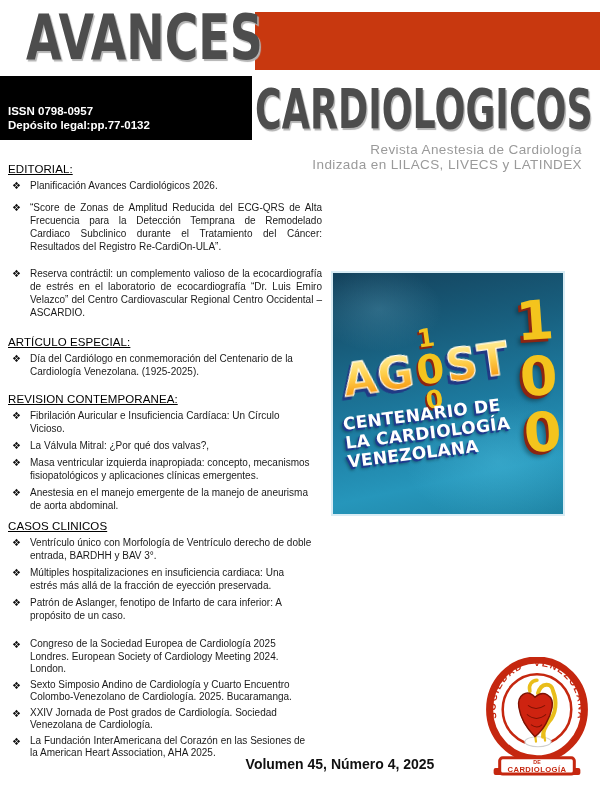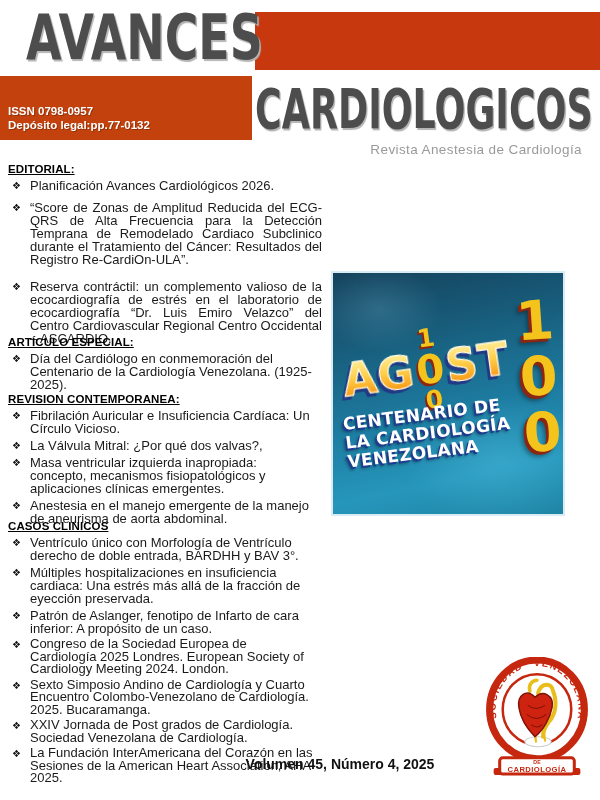--- a/index.html
+++ b/index.html
@@ -12,46 +12,46 @@
 
   
   .red-block-top { position:absolute; left:255px; top:12px; width:345px; height:58px; background:#c8380f; }
   .title-avances {
     position:absolute; left:26px; top:6px;
     font-family:"DejaVu Sans", sans-serif; font-weight:800; font-size:62px; line-height:64px;
     color:#4d4d4d; letter-spacing:0px; transform:scaleX(.74); transform-origin:left top;
     text-shadow:2px 2px 1px #b5b5b5;
   }
   .issn-bar {
-    position:absolute; left:0; top:76px; width:252px; height:64px; background:#c2410c;
+    position:absolute; left:0; top:76px; width:252px; height:64px; background:#000000;
     color:#ffffff; font-weight:bold; font-size:11.5px; line-height:14px;
     padding:28px 0 0 8px; text-shadow:1px 1px 0 rgba(0,0,0,.25);
   }
   .title-cardio {
     position:absolute; left:255px; top:80px;
     font-family:"DejaVu Sans", sans-serif; font-weight:800; font-size:56px; line-height:58px;
     color:#4d4d4d; transform:scaleX(.65); transform-origin:left top;
     text-shadow:2px 2px 1px #b5b5b5; white-space:nowrap;
   }
   .masthead-subs {
     position:absolute; right:18px; top:142px; text-align:right;
     color:#9a9a9a; font-size:13.5px; line-height:15px; letter-spacing:.4px;
   }
 
   
   .toc { position:absolute; left:8px; top:0; width:314px; }
   .toc-section { position:absolute; left:0; width:100%; }
   .toc-section h2 {
-    font-size:11.5px; font-weight:bold; color:#000;
+    font-size:11.5px; font-weight:normal; color:#000;
     text-decoration:underline; margin:0 0 4px 0; letter-spacing:.1px;
   }
   .toc-section ul { list-style:none; margin:0; padding:0; }
   .toc-section li { display:flex; margin-bottom:4px; }
   .blt { width:11px; font-size:10px; line-height:13px; margin:0 7px 0 4px; color:#111; flex:none; }
-  .txt { width:284px; font-size:13px; line-height:13px; }
+  .txt { width:284px; font-size:10px; line-height:13px; }
   .sec1 .txt { width:292px; text-align:justify; }
   .sec1 li + li { margin-top:14px; }
   .sec5 .txt { line-height:12.5px; }
   .sec5 li { margin-bottom:3px; }
   .sec0 { top:163px; } .sec1 { top:201px; } .sec2 { top:336px; }
   .sec3 { top:393px; } .sec4 { top:520px; } .sec5 { top:638px; }
 
   
   .volume-line {
     position:absolute; left:185px; top:756px; width:310px; text-align:center;
@@ -106,20 +106,21 @@
   <div>
     <div class="red-block-top"></div>
     <h1 class="title-avances">AVANCES</h1>
     <div class="issn-bar">
       <div>ISSN 0798-0957</div>
       <div>Depósito legal:pp.77-0132</div>
     </div>
     <h1 class="title-cardio">CARDIOLOGICOS</h1>
     <div class="masthead-subs">
       <div>Revista Anestesia de Cardiología</div>
+      <div>Indizada en LILACS, LIVECS y LATINDEX</div>
     </div>
   </div>
 
   <div class="toc">
 
     <div class="toc-section sec0">
       <h2>EDITORIAL:</h2>
       <ul>
         <li>
             <span class="blt">❖</span>

